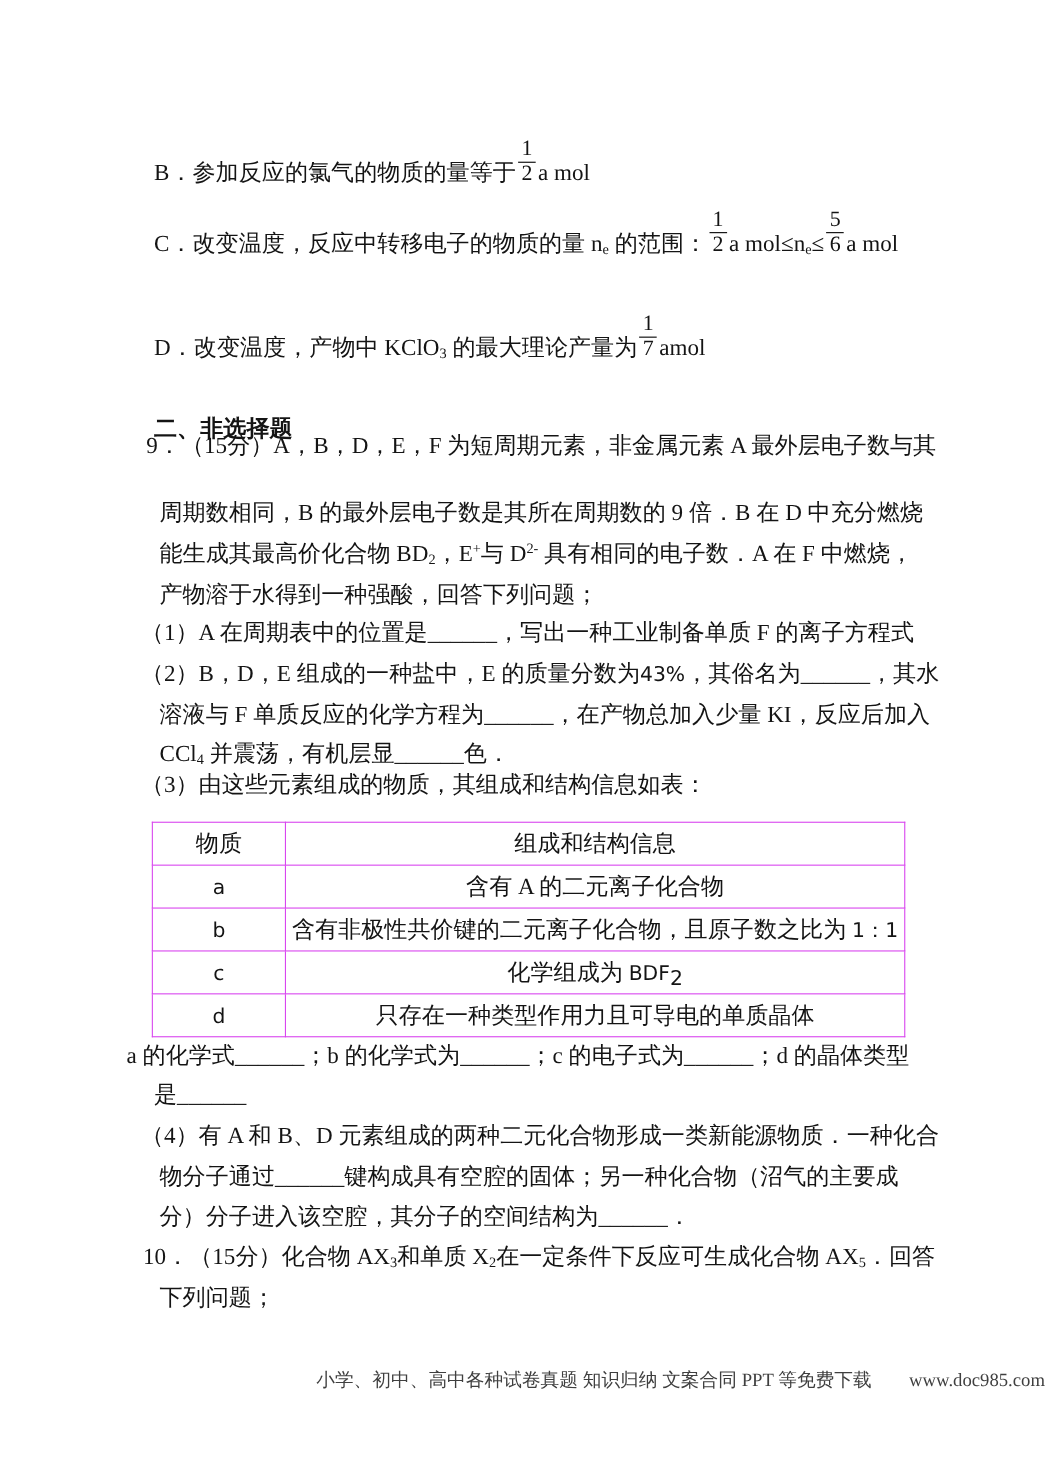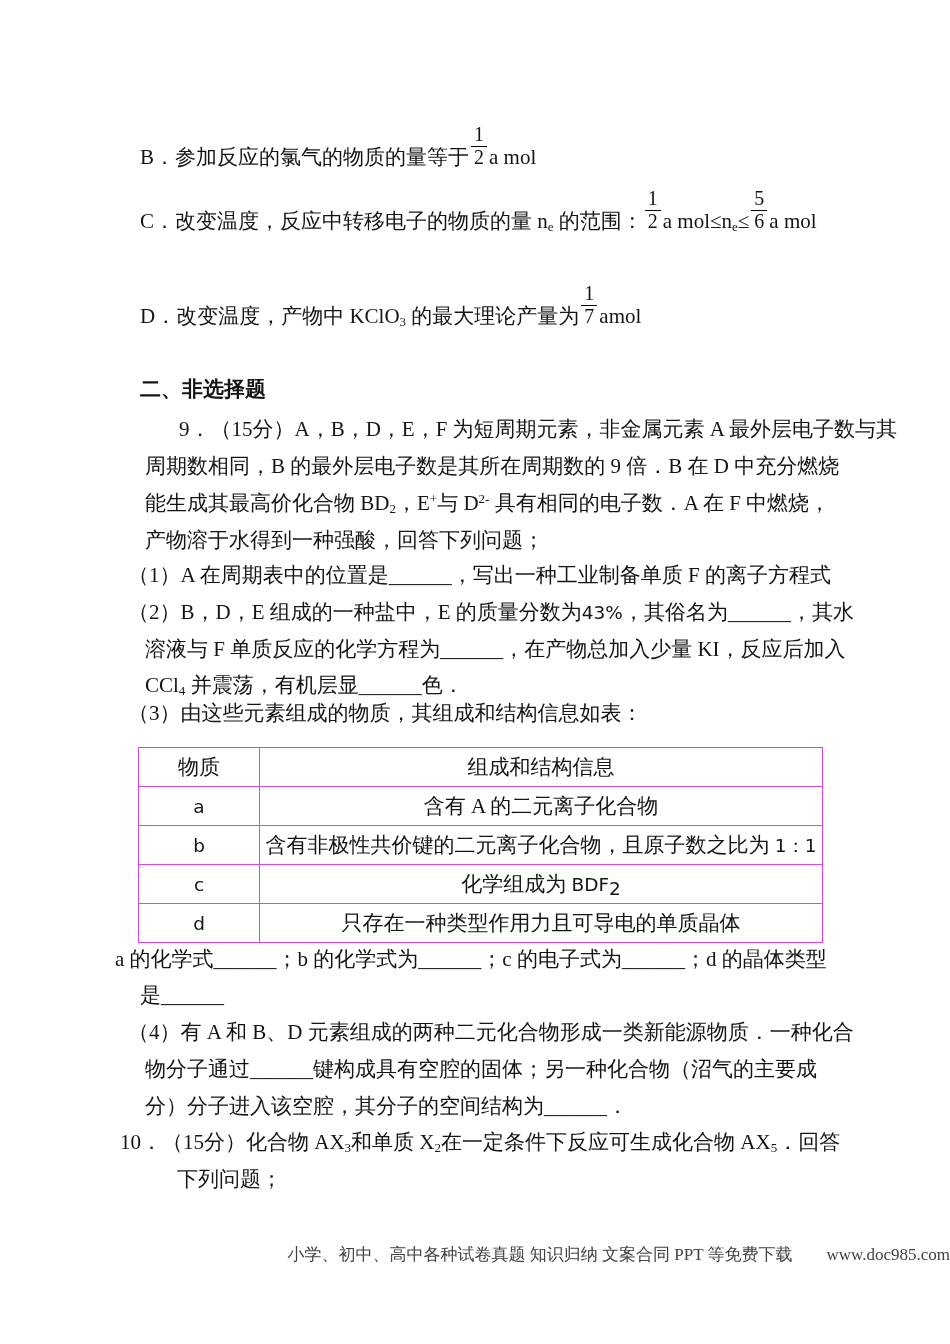--- a/index.html
+++ b/index.html
@@ -30,21 +30,21 @@
 <body>
 
 <div class="page">
 
   <div class="line" style="left:140px;top:144px;">B．参加反应的氯气的物质的量等于<span class="frac"><span class="num">1</span><span class="den">2</span></span>a mol</div>
   <div class="line" style="left:140px;top:208px;">C．改变温度，反应中转移电子的物质的量 n<sub>e</sub> 的范围：<span class="frac"><span class="num">1</span><span class="den">2</span></span>a mol≤n<sub>e</sub>≤<span class="frac"><span class="num">5</span><span class="den">6</span></span>a mol</div>
   <div class="line" style="left:140px;top:303px;">D．改变温度，产物中 KClO<sub>3</sub> 的最大理论产量为<span class="frac"><span class="num">1</span><span class="den">7</span></span>amol</div>
 
   <div class="line bold" style="left:140px;top:376px;">二、非选择题</div>
 
-  <div class="line" style="left:133px;top:416px;margin-left:46px;">9．（15分）A，B，D，E，F 为短周期元素，非金属元素 A 最外层电子数与其</div>
+  <div class="line" style="left:133px;top:392px;">9．（15分）A，B，D，E，F 为短周期元素，非金属元素 A 最外层电子数与其</div>
   <div class="line" style="left:145px;top:453px;">周期数相同，B 的最外层电子数是其所在周期数的 9 倍．B 在 D 中充分燃烧</div>
   <div class="line" style="left:145px;top:490px;">能生成其最高价化合物 BD<sub>2</sub>，E<sup>+</sup>与 D<sup>2-</sup> 具有相同的电子数．A 在 F 中燃烧，</div>
   <div class="line" style="left:145px;top:527px;">产物溶于水得到一种强酸，回答下列问题；</div>
 
   <div class="line" style="left:128px;top:562px;">（1）A 在周期表中的位置是______，写出一种工业制备单质 F 的离子方程式</div>
 
   <div class="line" style="left:128px;top:599px;">（2）B，D，E 组成的一种盐中，E 的质量分数为<span class="sans">43%</span>，其俗名为______，其水</div>
   <div class="line" style="left:145px;top:636px;">溶液与 F 单质反应的化学方程为______，在产物总加入少量 KI，反应后加入</div>
   <div class="line" style="left:145px;top:672px;">CCl<sub>4</sub> 并震荡，有机层显______色．</div>
 
@@ -75,18 +75,18 @@
   </tbody>
     </table>
 
   <div class="line" style="left:115px;top:946px;">a 的化学式______；b 的化学式为______；c 的电子式为______；d 的晶体类型</div>
   <div class="line" style="left:140px;top:982px;">是______</div>
 
   <div class="line" style="left:128px;top:1019px;">（4）有 A 和 B、D 元素组成的两种二元化合物形成一类新能源物质．一种化合</div>
   <div class="line" style="left:145px;top:1056px;">物分子通过______键构成具有空腔的固体；另一种化合物（沼气的主要成</div>
   <div class="line" style="left:145px;top:1093px;">分）分子进入该空腔，其分子的空间结构为______．</div>
 
-  <div class="line" style="left:120px;top:1129px;">10．（15分）化合物 AX<sub>3</sub>和单质 X<sub>2</sub>在一定条件下反应可生成化合物 AX<sub>5</sub>．回答</div>
-  <div class="line" style="left:145px;top:1166px;margin-left:32px;">下列问题；</div>
+  <div class="line" style="left:130px;top:1129px;">10．（15分）化合物 AX<sub>3</sub>和单质 X<sub>2</sub>在一定条件下反应可生成化合物 AX<sub>5</sub>．回答</div>
+  <div class="line" style="left:145px;top:1166px;">下列问题；</div>
 
   <div class="footer">小学、初中、高中各种试卷真题 知识归纳 文案合同 PPT 等免费下载　　www.doc985.com</div>
 
 </div>
 
 </body></html>

